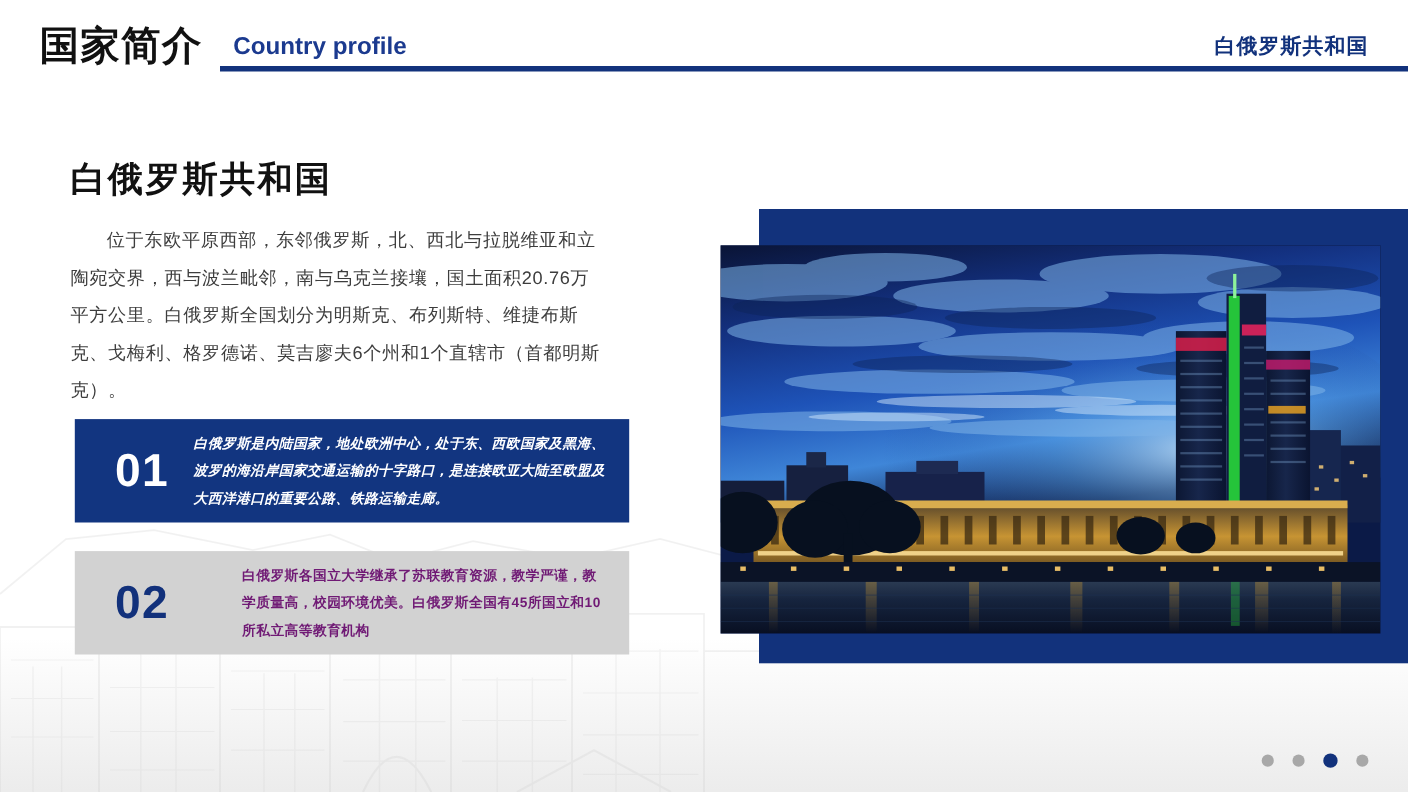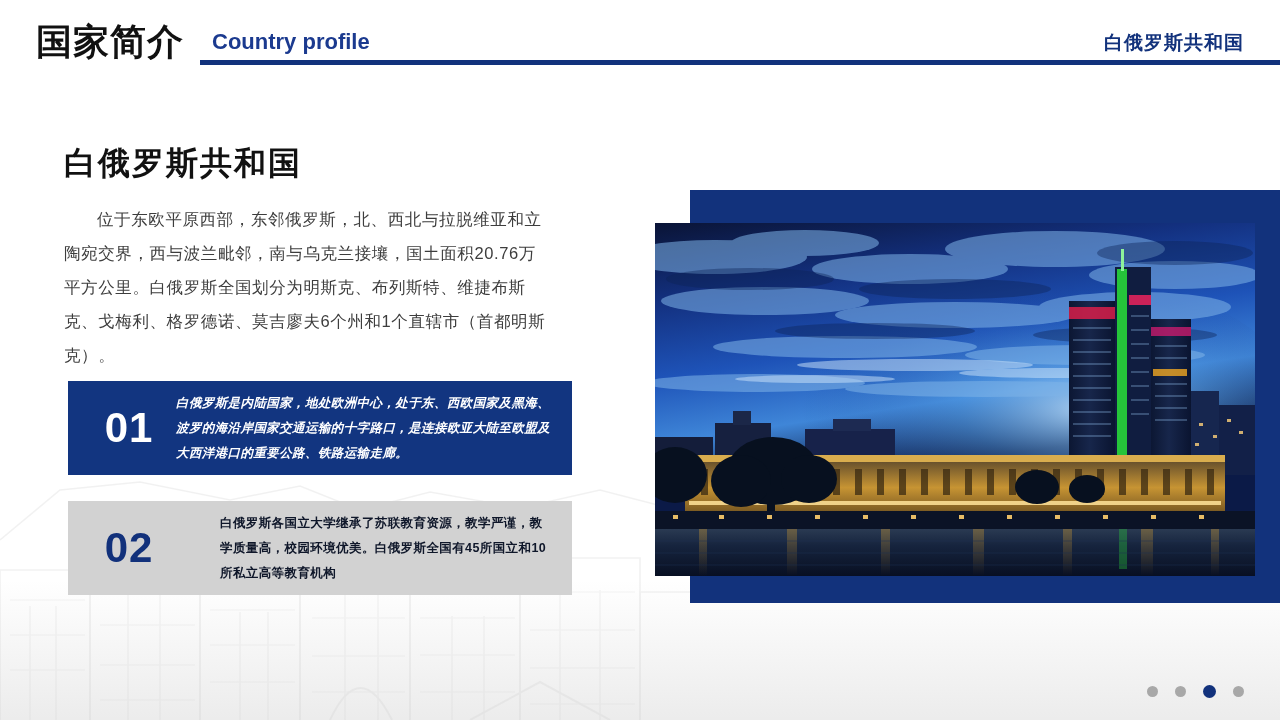--- a/index.html
+++ b/index.html
@@ -150,21 +150,21 @@
   .info-box-01 .info-num { color: #ffffff; }
   .info-box-02 .info-num { color: #12317b; }
   .info-text {
     flex: 1 1 auto;
     font-size: 12.5px;
     line-height: 25px;
     letter-spacing: 0.4px;
     font-weight: 600;
   }
   .info-box-01 .info-text { color: #ffffff; font-style: italic; }
-  .info-box-02 .info-text { color: #0f172a; }
+  .info-box-02 .info-text { color: #701a75; }
 
   
   .right-heading {
     position: absolute;
     left: 700px;
     top: 146px;
     font-size: 29px;
     font-weight: 700;
     color: #12327c;
     letter-spacing: 0.5px;

